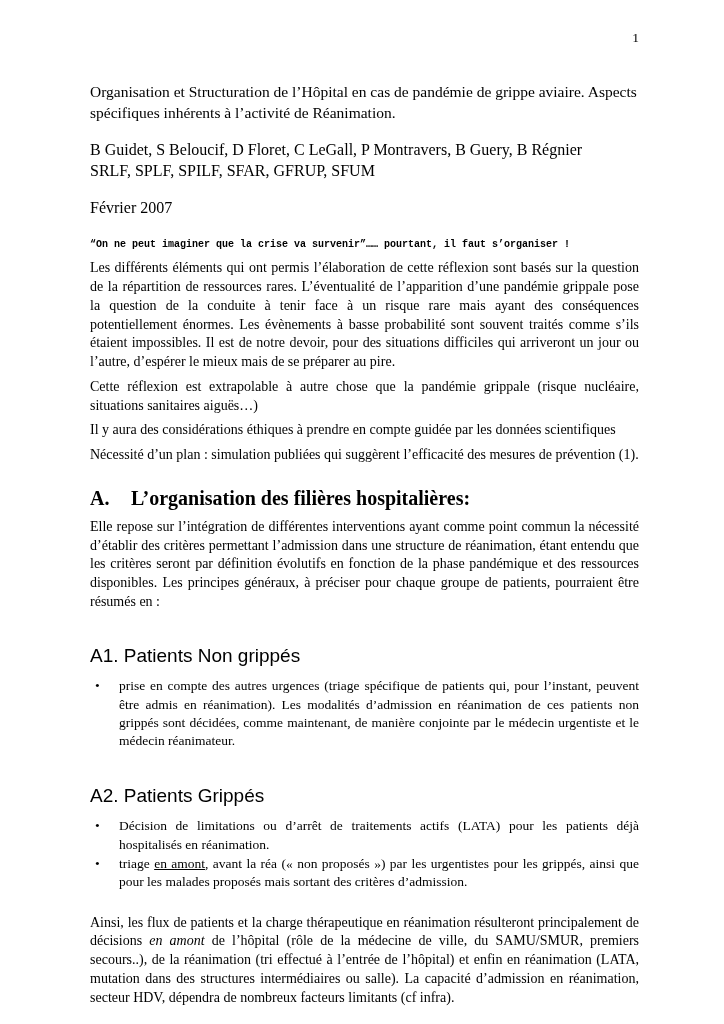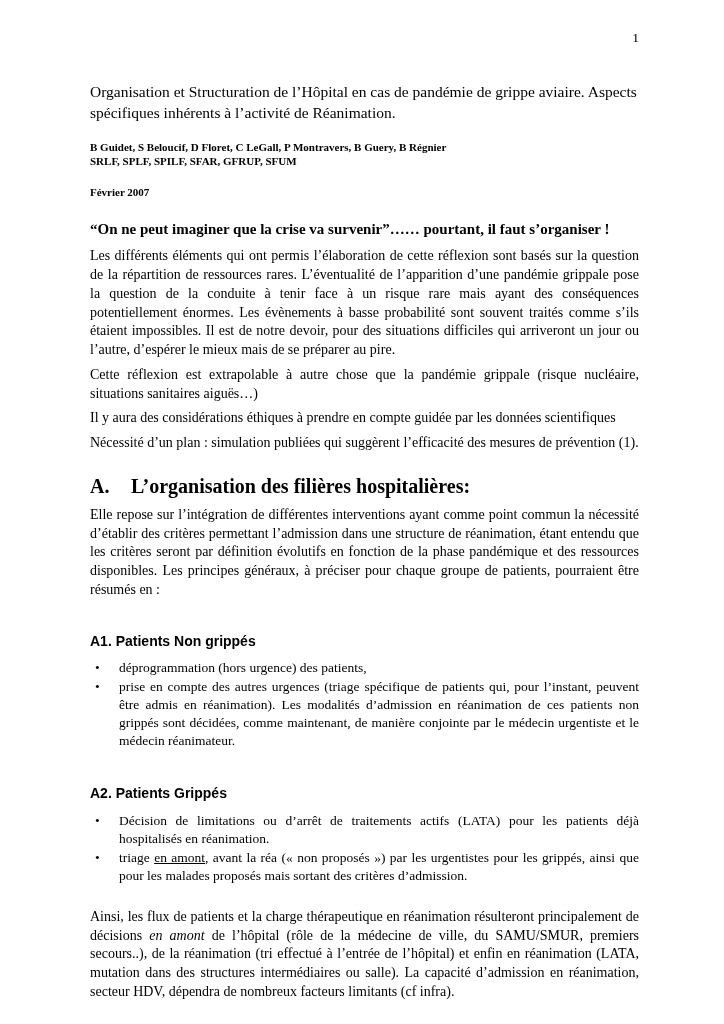--- a/index.html
+++ b/index.html
@@ -24,30 +24,29 @@
     line-height: 1.2;
   }
   .doc-title {
     margin-top: 36px;
     font-size: 15.5px;
     font-weight: normal;
     line-height: 1.32;
     text-align: left;
   }
   .meta-line {
-    font-size: 11px;
+    font-size: 16px;
     line-height: 1.3;
-    font-weight: bold;
   }
   .authors { margin-top: 17px; }
   .date-line { margin-top: 16px; }
   .quote-heading {
     margin-top: 19px;
-    font-family: Liberation Serif, serif;
-    font-size: 15px;
+    font-family: Liberation Mono, monospace;
+    font-size: 10px;
     font-weight: bold;
     line-height: 1.5;
     text-align: justify;
   }
   .body-par {
     margin-top: 7px;
     font-size: 14px;
     line-height: 1.34;
     text-align: justify;
   }
@@ -58,22 +57,22 @@
     font-weight: bold;
     line-height: 1.25;
   }
   .section-heading .section-label {
     display: inline-block;
     width: 41px;
   }
   .sub-heading {
     margin-top: 32px;
     font-family: "Liberation Sans", sans-serif;
-    font-size: 14px;
-    font-weight: bold;
+    font-size: 19px;
+    font-weight: normal;
     line-height: 1.3;
   }
   ul.bullets {
     list-style: none;
     margin-top: 9px;
   }
   ul.bullets li {
     position: relative;
     padding-left: 29px;
     font-size: 13.5px;
@@ -112,21 +111,20 @@
   <p class="body-par cont">Il y aura des considérations éthiques à prendre en compte guidée par les données scientifiques</p>
   <p class="body-par cont">Nécessité d’un plan : simulation publiées qui suggèrent l’efficacité des mesures de prévention (1).</p>
 
   <h2 class="section-heading"><span class="section-label">A.</span><span>L’organisation des filières hospitalières:</span></h2>
 
   <p class="body-par">Elle repose sur l’intégration de différentes interventions ayant comme point commun la nécessité d’établir des critères permettant l’admission dans une structure de réanimation, étant entendu que les critères seront par définition évolutifs en fonction de la phase pandémique et des ressources disponibles. Les principes généraux, à préciser pour chaque groupe de patients, pourraient être résumés en :</p>
 
   <h3 class="sub-heading">A1. Patients Non grippés</h3>
 
   <ul class="bullets">
-    <li>déprogrammation (hors urgence) des patients,</li>
     <li>prise en compte des autres urgences (triage spécifique de patients qui, pour l’instant, peuvent être admis en réanimation). Les modalités d’admission en réanimation de ces patients non grippés sont décidées, comme maintenant, de manière conjointe par le médecin urgentiste et le médecin réanimateur.</li>
   </ul>
 
   <h3 class="sub-heading a2">A2. Patients Grippés</h3>
 
   <ul class="bullets">
     <li>Décision de limitations ou d’arrêt de traitements actifs (LATA) pour les patients déjà hospitalisés en réanimation.</li>
     <li><span>triage </span><span class="u">en amont</span><span>, avant la réa (« non proposés ») par les urgentistes pour les grippés, ainsi que pour les malades proposés mais sortant des critères d’admission.</span></li>
   </ul>
 

